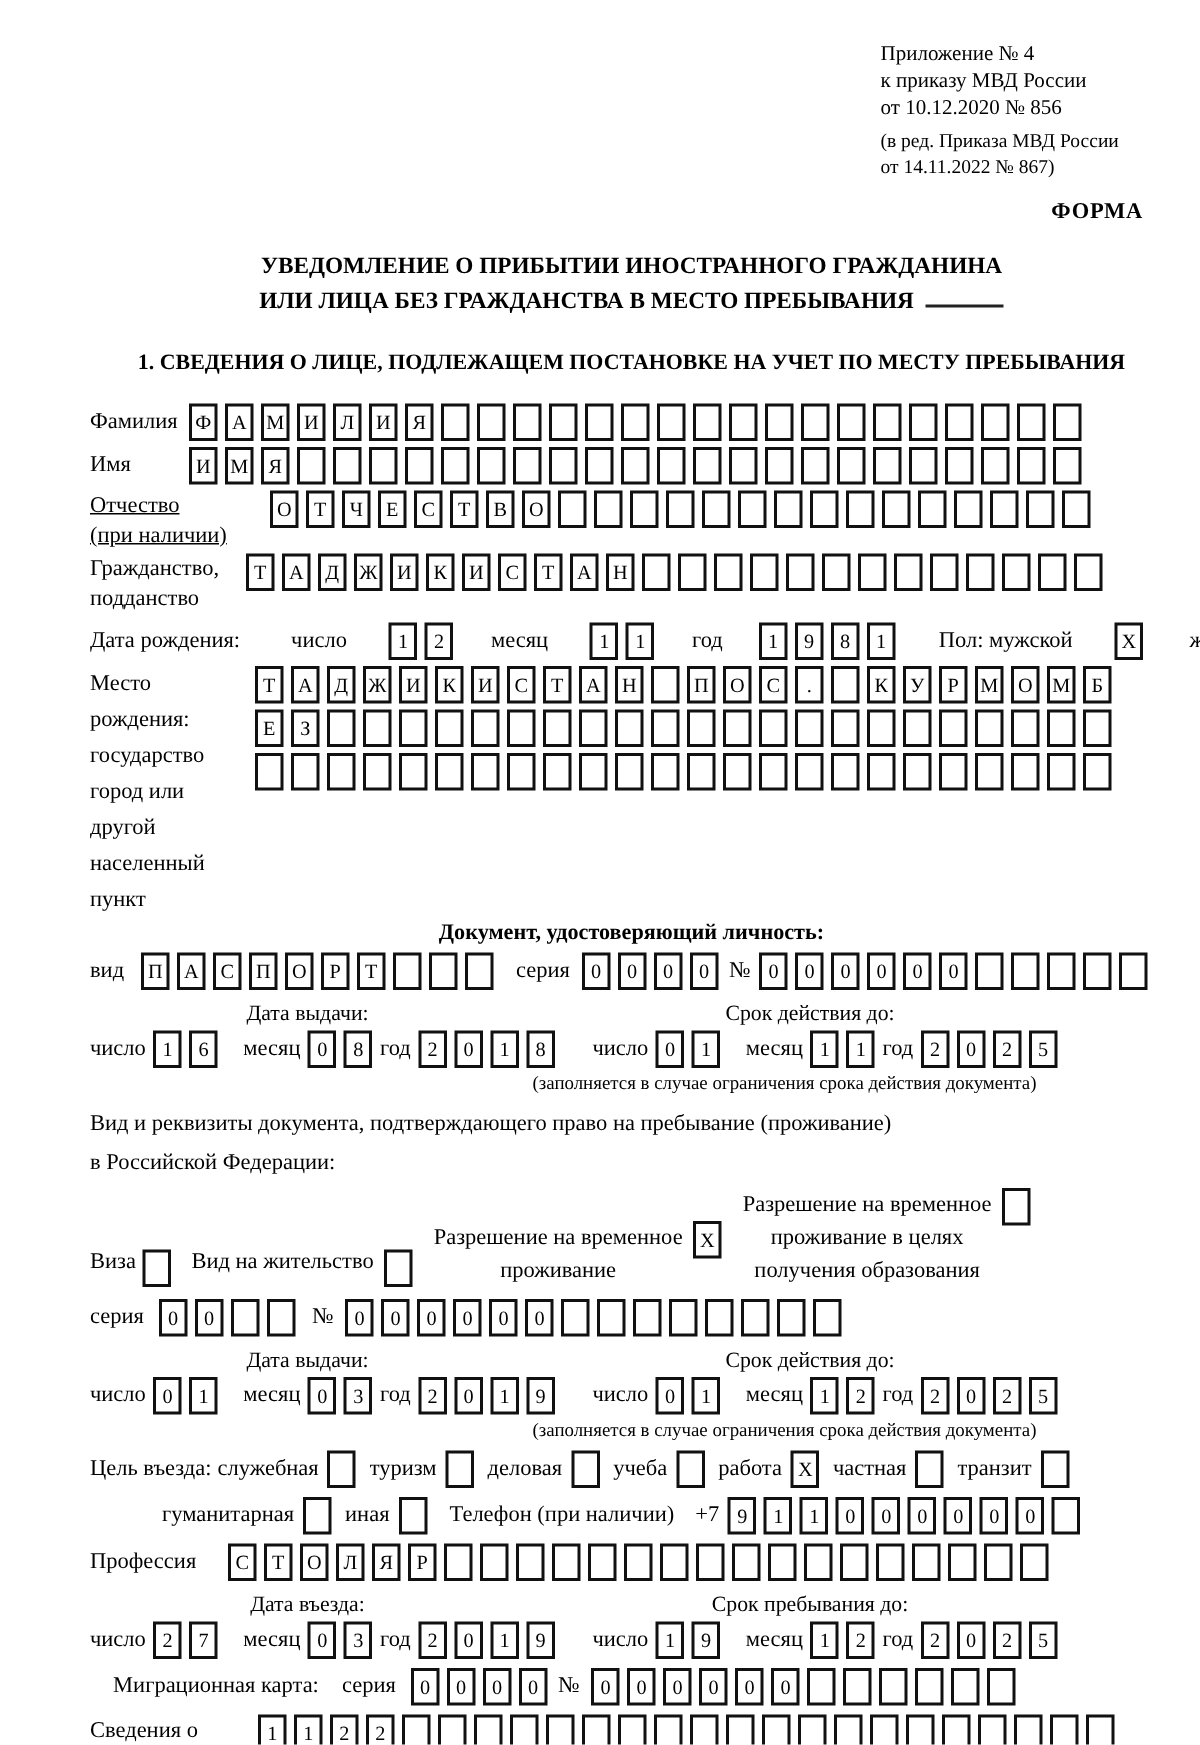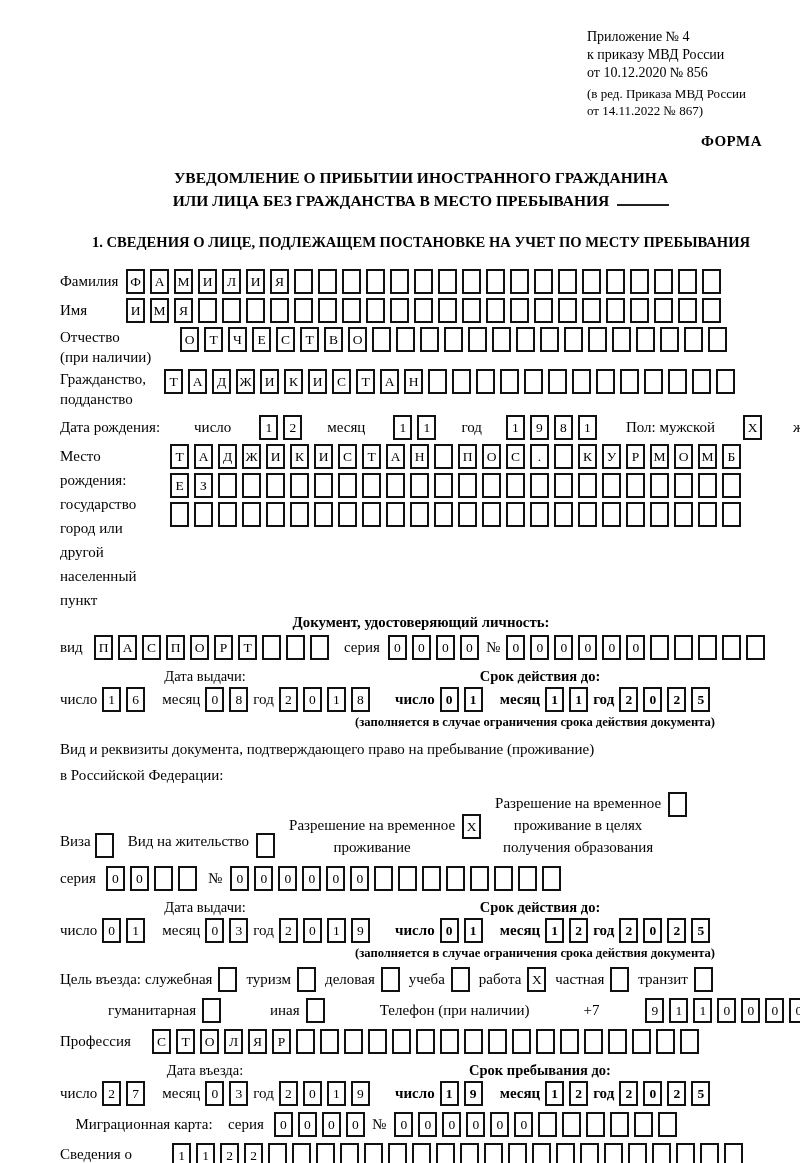--- a/index.html
+++ b/index.html
@@ -21,46 +21,46 @@
   
   .form{margin-top:18px;font-size:15px;}
   .row{display:flex;align-items:center;margin-bottom:4px;}
   .cells{display:flex;flex:none;}
   .cell{display:inline-flex;flex:none;align-items:center;justify-content:center;
         width:19px;height:25px;border:2px solid #111;margin-right:5px;
         box-sizing:border-box;font-size:13.5px;font-family:"Liberation Serif",serif;}
   .lab{flex:none;}
   .w66{width:66px;}
   .two-line{display:flex;align-items:flex-start;margin-bottom:2px;}
-  .lab-col{width:106px;flex:none;line-height:20px;}
+  .lab-col{width:106px;flex:none;line-height:20px;text-decoration:underline;}
   .lab-col-cit{width:104px;flex:none;line-height:20px;}
 
   
   .dates{margin-top:8px;margin-bottom:6px;}
   .dates-cols{display:flex;}
   .dcol-l{flex:0 0 335px;}
-  .dcol-r{flex:1;font-weight:bold;}
+  .dcol-r{flex:1;}
   .d-head{text-align:center;font-size:14.5px;margin-bottom:2px;width:290px;}
   .d-cells{display:flex;align-items:center;}
   .dlab{margin-right:5px;}
   .dgap{width:12px;flex:none;}
   .d-note{font-size:12.6px;margin-top:3px;white-space:nowrap;margin-left:-40px;}
 
   
   .intro{font-size:15px;line-height:26px;}
   .permits{display:flex;align-items:flex-end;margin-top:4px;margin-bottom:8px;}
   .permit{display:flex;align-items:flex-start;margin-right:14px;}
   .permit .cell{margin-left:7px;margin-right:0;}
   .pl-center{text-align:center;line-height:22px;}
 
   
   .opts{display:flex;align-items:center;flex-wrap:nowrap;margin-bottom:6px;}
   .opt{display:flex;align-items:center;margin-right:9px;}
   .opt .cell{margin-left:6px;margin-right:0;}
-  .indent{padding-left:48px;gap:40px;}
+  .indent{padding-left:48px;}
 
   
   .reps{display:flex;margin-top:6px;}
   .reps-label{width:112px;flex:none;font-size:15px;line-height:22.5px;}
   .reps-rows .cells{margin-bottom:4px;}
 
   .bold{font-weight:bold;}
   .center{text-align:center;}
   .mr8{margin-right:8px;}
   .ml10{margin-left:10px;margin-right:8px;}

